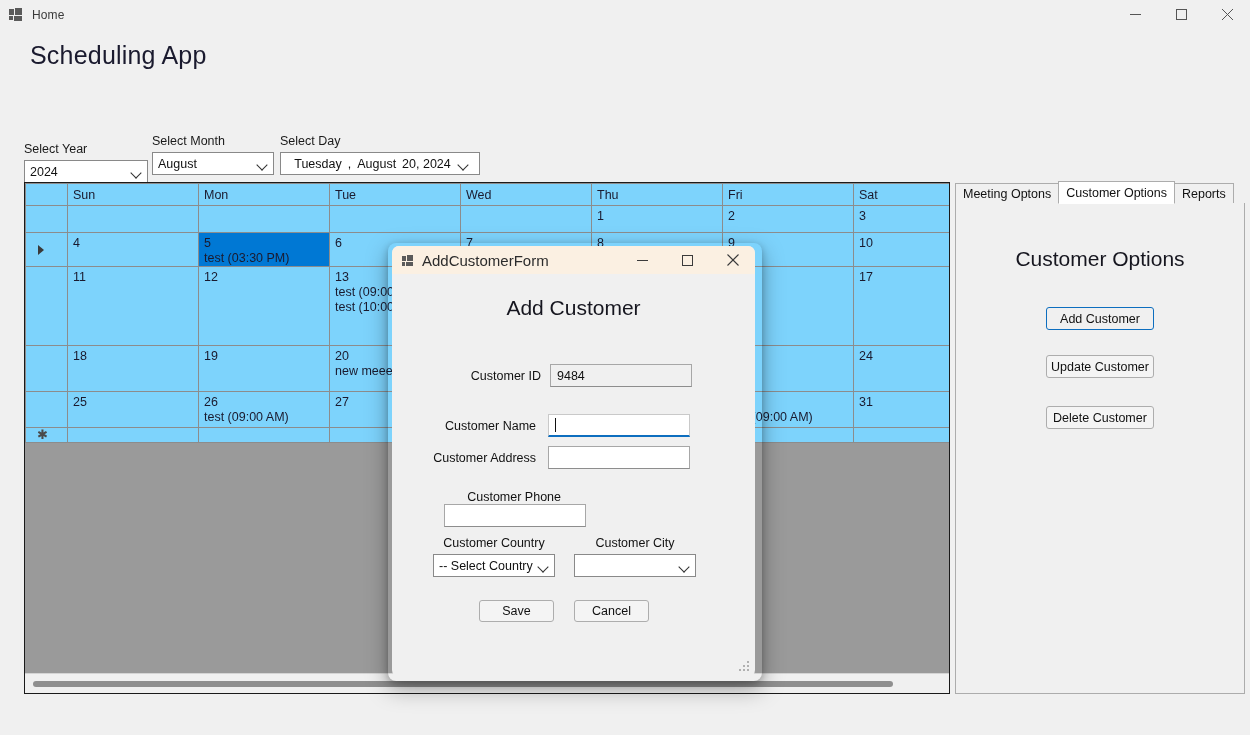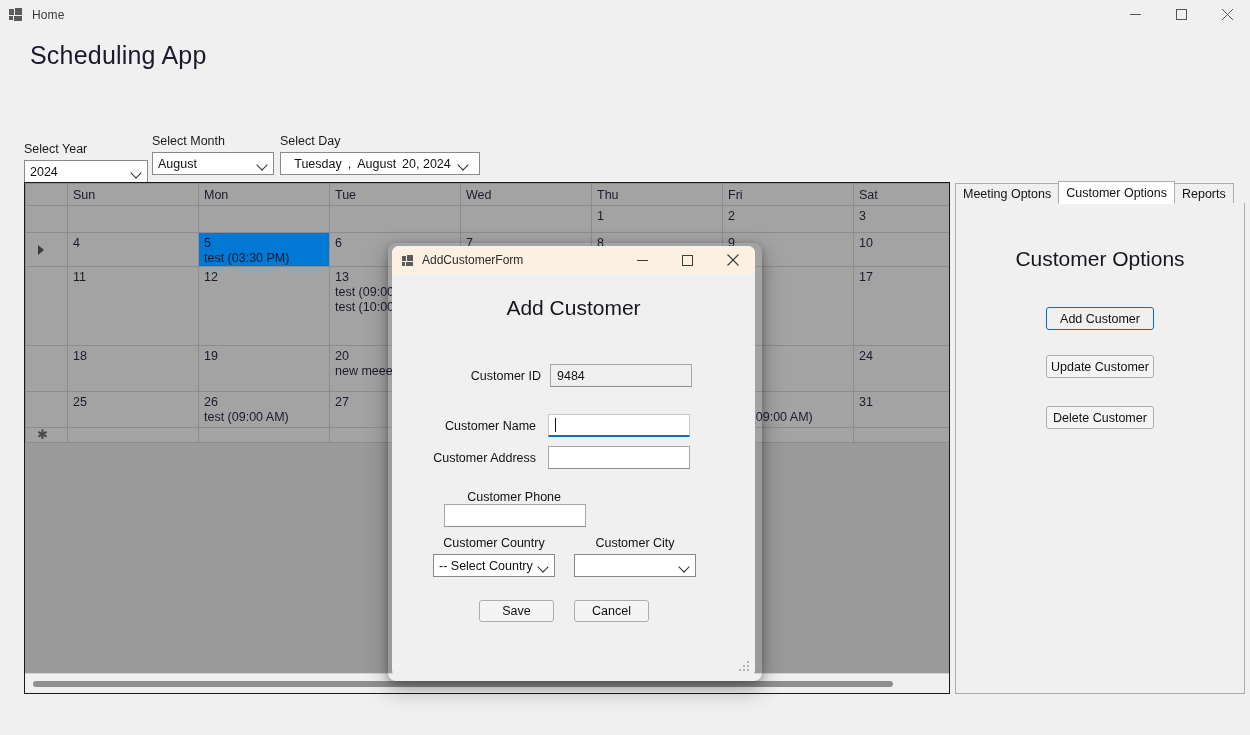--- a/index.html
+++ b/index.html
@@ -105,21 +105,21 @@
   }
   table.cal th, table.cal td {
     border: 1px solid #8c8c8c;
     font-size: 12.5px;
     color: #1a1a2e;
     vertical-align: top;
     padding: 3px 0 0 5px;
     font-weight: normal;
     text-align: left;
     overflow: hidden;
-    background: #a3a3a3;
+    background: #7dd3fc;
   }
   table.cal thead th { height: 22px; padding-top: 4px; }
   col.rowhdr { width: 42px; }
   col.daycol { width: 131px; }
   td.rowhdr, th.rowhdr { background: #fff; padding: 0; position: relative; }
   tr.r-head th { height: 22px; }
   tr.r1 td { height: 27px; }
   tr.r2 td { height: 33px; }
   tr.r3 td { height: 62px; }
   tr.r4 td { height: 46px; }
@@ -238,21 +238,21 @@
   }
   #modal-titlebar .app-icon {
     margin-left: 10px; margin-right: 8px;
     width: 12px; height: 11px; position: relative;
   }
   #modal-titlebar .app-icon i { position: absolute; background: #5a5a5a; }
   #modal-titlebar .app-icon i.a { left: 0; top: 1px; width: 4px; height: 5px; }
   #modal-titlebar .app-icon i.b { left: 5px; top: 0; width: 6px; height: 6px; }
   #modal-titlebar .app-icon i.c { left: 0; top: 7px; width: 3px; height: 4px; }
   #modal-titlebar .app-icon i.d { left: 4px; top: 7px; width: 7px; height: 4px; }
-  #modal-titlebar .m-title { font-size: 12px; color: #2c2c2c; }
+  #modal-titlebar .m-title { font-size: 15px; color: #2c2c2c; }
   .m-winbtns { position: absolute; right: 0; top: 0; height: 28px; display: flex; }
   .m-winbtn {
     width: 45px; height: 28px;
     display: flex; align-items: center; justify-content: center;
     color: #3b3b3b;
   }
   #modal-heading {
     margin-top: 22px;
     text-align: center;
     font-size: 21px; color: #16161f;

